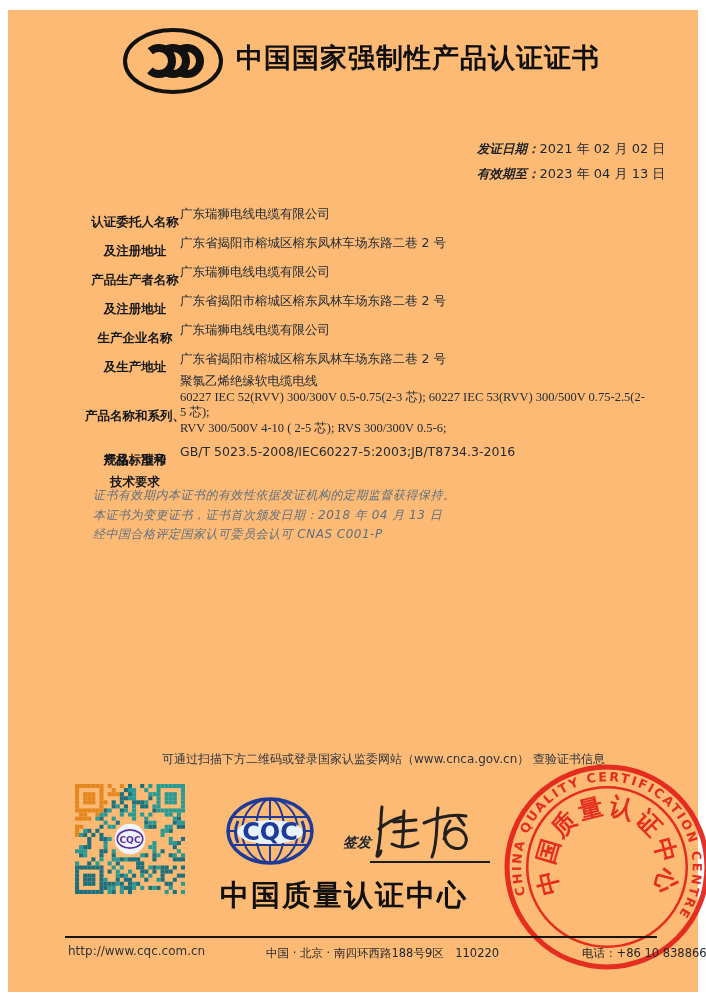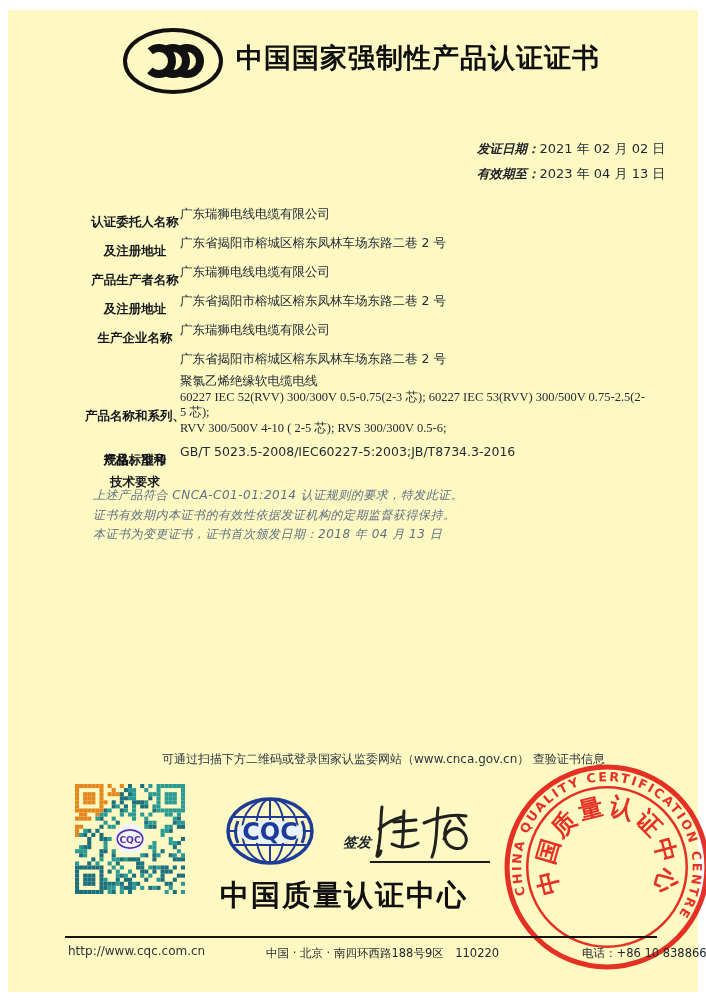--- a/index.html
+++ b/index.html
@@ -2,21 +2,21 @@
 <html><head>
 <meta charset="utf-8">
 <style>
   html,body{margin:0;padding:0;}
   body{
     width:706px;height:1000px;position:relative;background:#ffffff;
     font-family:"DejaVu Sans", sans-serif;color:#1b1b1b;overflow:hidden;
   }
   .page{
     position:absolute;left:8px;top:10px;width:690px;height:982px;
-    background:#fef9c3;
+    background:#fdba74;
   }
   .abs{position:absolute;}
 
   
   .title{
     position:absolute;left:228px;top:30px;width:400px;
     font-size:27px;font-weight:bold;letter-spacing:1px;color:#0f0f0f;
     white-space:nowrap;
   }
 
@@ -104,20 +104,21 @@
     </div>
     <div class="fvalue lh29">
       <div>广东瑞狮电线电缆有限公司</div>
       <div>广东省揭阳市榕城区榕东凤林车场东路二巷 2 号</div>
     </div>
   </div>
 
   <div class="field" style="top:297px;">
     <div class="flabel lh29">
       <div>生产企业名称</div>
+      <div>及生产地址</div>
     </div>
     <div class="fvalue lh29">
       <div>广东瑞狮电线电缆有限公司</div>
       <div>广东省揭阳市榕城区榕东凤林车场东路二巷 2 号</div>
     </div>
   </div>
 
   <div class="field" style="top:356px;">
     <div class="flabel lh21">
       <div>产品名称和系列、</div>
@@ -134,23 +135,23 @@
     <div class="flabel lh22">
       <div>产品标准和</div>
       <div>技术要求</div>
     </div>
     <div class="fvalue lh22">
       <div>GB/T 5023.5-2008/IEC60227-5:2003;JB/T8734.3-2016</div>
     </div>
   </div>
 
   <div class="statements">
-    <div>上述产品符合 CNCA-C01-01:2014 认证规则的要求，特发此证。</div>
     <div>证书有效期内本证书的有效性依据发证机构的定期监督获得保持。</div>
     <div>本证书为变更证书，证书首次颁发日期：2018 年 04 月 13 日</div>
+    <div>经中国合格评定国家认可委员会认可 CNAS C001-P</div>
   </div>
 
   <div class="verify">可通过扫描下方二维码或登录国家认监委网站（www.cnca.gov.cn） 查验证书信息</div>
 
   <svg id="qr-svg" class="abs" style="left:67px;top:773px;" width="110" height="112" viewBox="0 0 108 108">
       <rect x="32" y="0" width="4" height="4" fill="#e5871f"></rect>
       <rect x="44" y="0" width="4" height="4" fill="#e5871f"></rect>
       <rect x="52" y="0" width="4" height="4" fill="#1c6f7c"></rect>
       <rect x="64" y="0" width="4" height="4" fill="#1c6f7c"></rect>
       <rect x="72" y="0" width="4" height="4" fill="#2a9a94"></rect>

